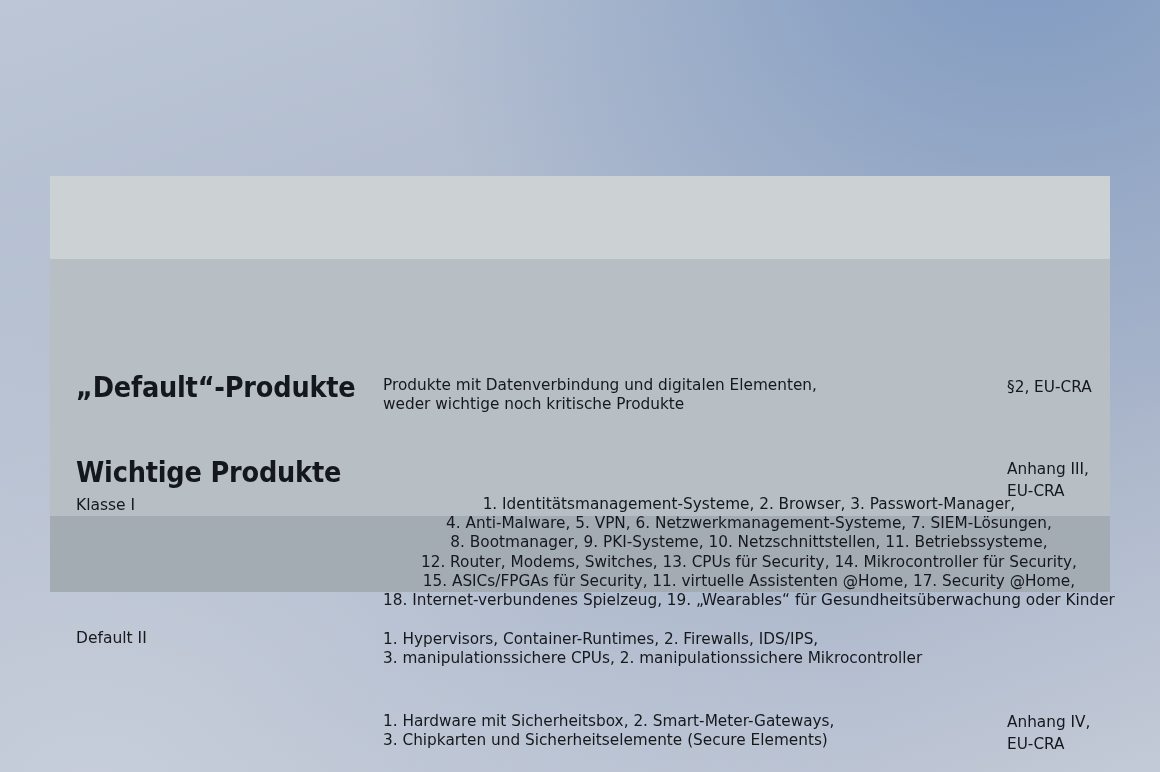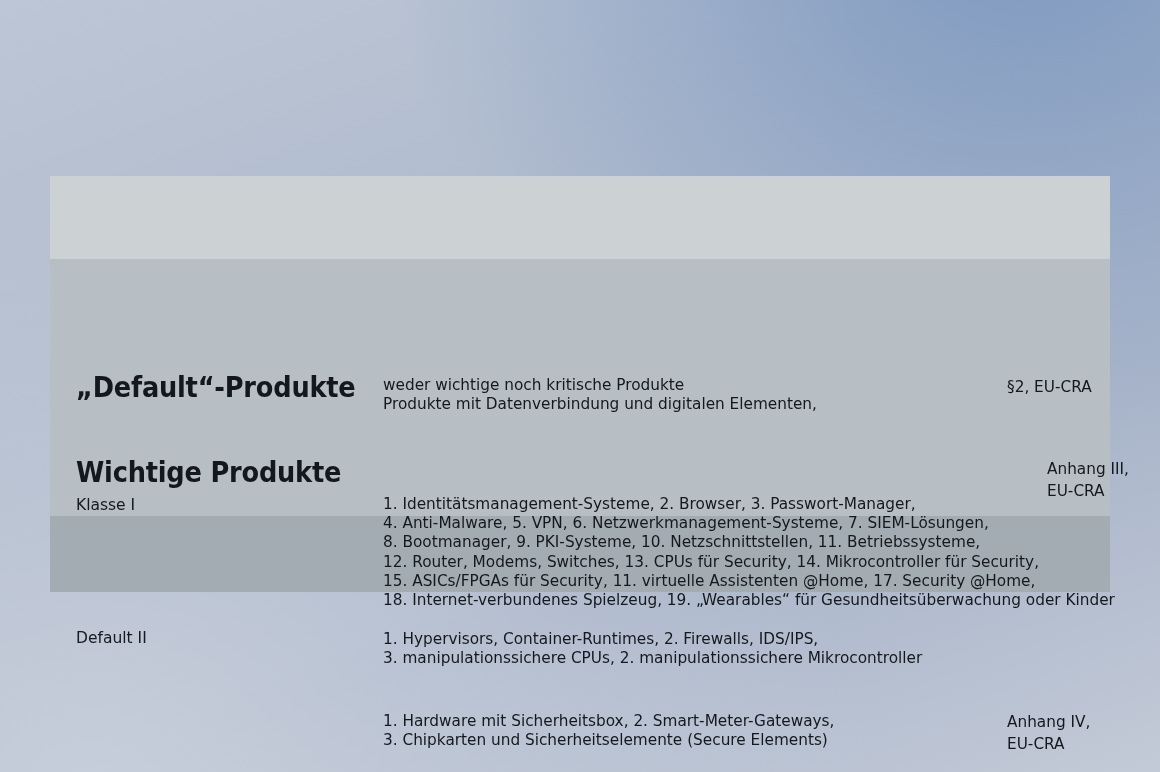--- a/index.html
+++ b/index.html
@@ -77,45 +77,45 @@
   }
   .body-text .ln, .ref-text .ln { display: block; }
 
   
   #r1-title { top: 196px; }
   #r1-body  { top: 200px; }
   #r1-ref   { top: 201px; }
 
   
   #r2-title { top: 281px; }
-  #r2-ref   { top: 283px; margin-left: 40px; }
+  #r2-ref   { top: 283px; }
   #r2-k1-label { top: 320px; }
-  #r2-k1-body  { top: 319px; }
+  #r2-k1-body  { top: 319px; text-align: center; }
   #r2-k2-label { top: 453px; }
   #r2-k2-body  { top: 454px; }
 
   
   #r3-title { top: 534px; }
   #r3-body  { top: 536px; }
   #r3-ref   { top: 536px; }
 </style>
 </head>
 <body>
 
 <div class="panel">
 
   <div class="band band-default"></div>
   <div class="band band-wichtig"></div>
   <div class="band band-kritisch"></div>
 
   <div class="col-title h1" id="r1-title">„Default“-Produkte</div>
 
   <div class="col-body body-text" id="r1-body">
+    <span class="ln">Produkte mit Datenverbindung und digitalen Elementen,</span>
     <span class="ln">weder wichtige noch kritische Produkte</span>
-    <span class="ln">Produkte mit Datenverbindung und digitalen Elementen,</span>
   </div>
 
   <div class="col-ref ref-text" id="r1-ref">
     <span class="ln">§2, EU-CRA</span>
   </div>
 
   <div class="col-title h1" id="r2-title">Wichtige Produkte</div>
 
   <div class="col-ref ref-text" id="r2-ref">
     <span class="ln">Anhang III,</span>

